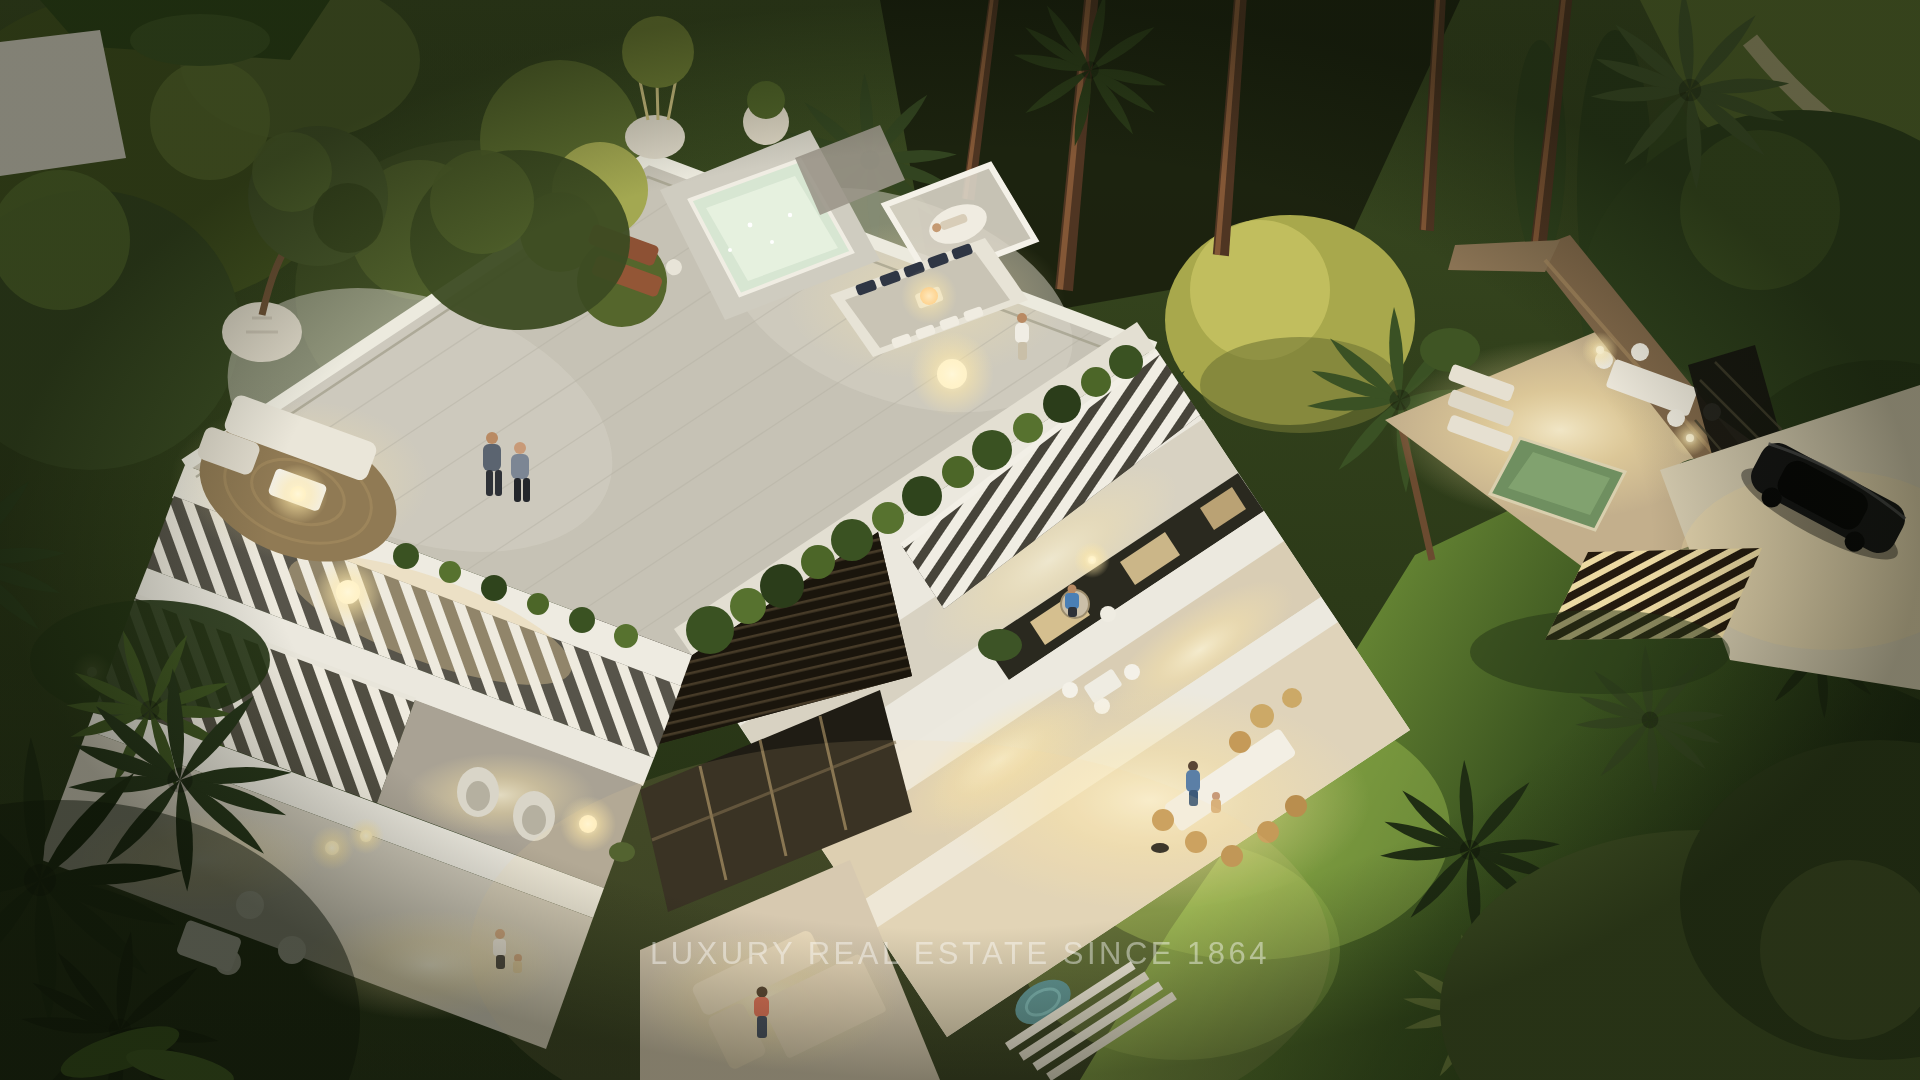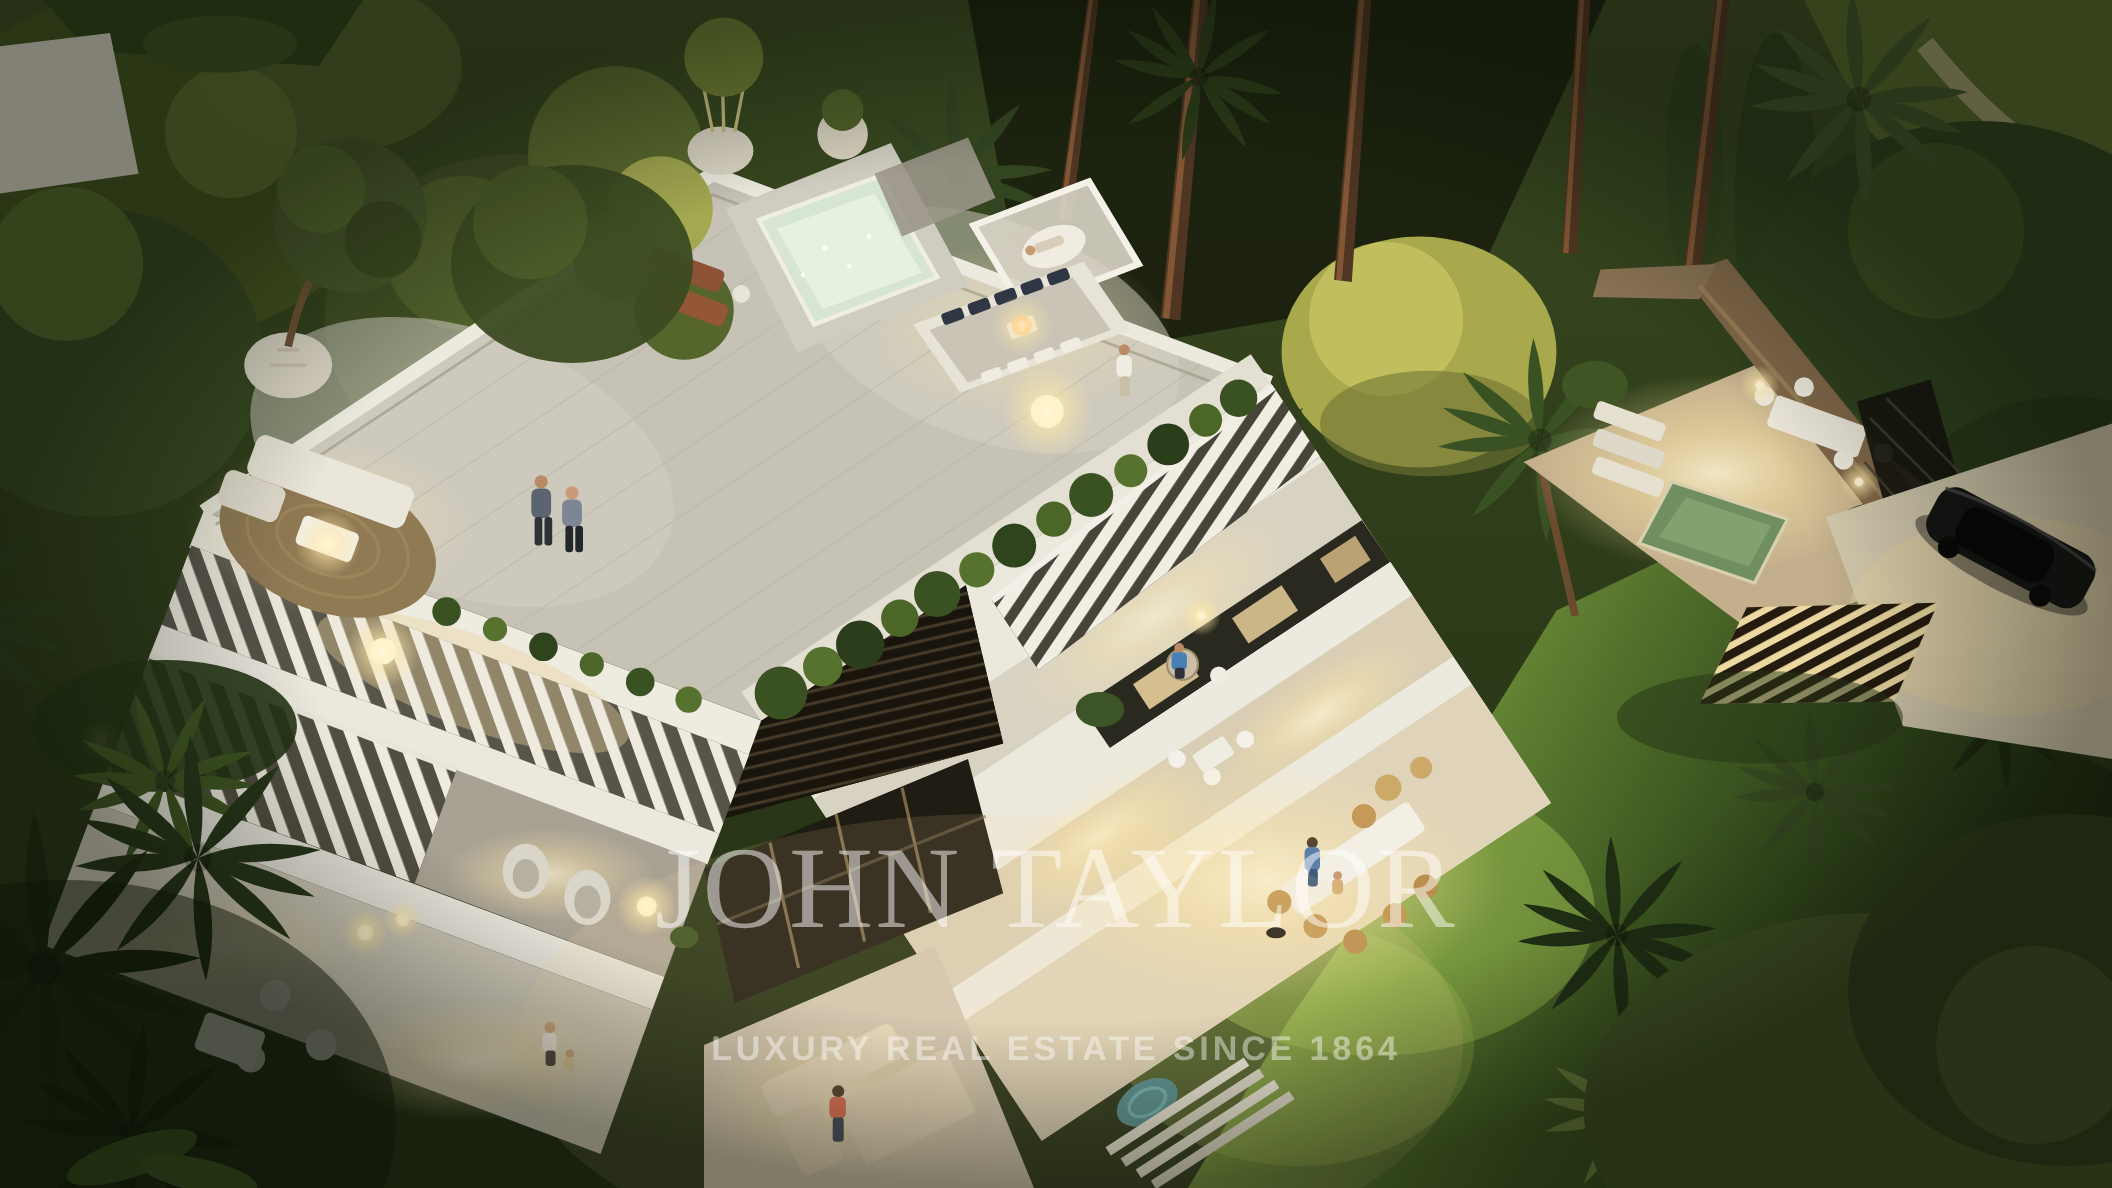--- a/index.html
+++ b/index.html
@@ -5,21 +5,21 @@
   html,body{margin:0;padding:0;background:#10160a;}
   .stage{position:relative;width:1920px;height:1080px;overflow:hidden;background:#26341a;
          font-family:"Liberation Sans",sans-serif;}
   .stage svg{position:absolute;inset:0;display:block;}
   .watermark{position:absolute;left:0;top:0;width:100%;height:100%;pointer-events:none;}
   .wm-title{position:absolute;top:752px;left:0;width:100%;text-align:center;
             font-family:"Liberation Serif",serif;font-weight:400;
             font-size:106px;line-height:1.05;letter-spacing:2px;
             color:rgba(255,255,255,0.50);white-space:nowrap;}
   .wm-tagline{position:absolute;top:936px;left:0;width:100%;text-align:center;
-            font-family:"Liberation Sans",sans-serif;font-weight:700;
+            font-family:"Liberation Sans",sans-serif;font-weight:400;
             font-size:31px;letter-spacing:3.5px;color:rgba(255,255,255,0.44);white-space:nowrap;}
 </style>
 </head>
 <body>
 
 <div class="stage">
 <svg viewBox="0 0 1920 1080" width="1920" height="1080" aria-label="villa render">
   <defs>
     <linearGradient id="gForest" x1="0" y1="0" x2="0" y2="1">
       <stop offset="0" stop-color="#3a4a21"></stop>
@@ -509,16 +509,15 @@
     <ellipse cx="120" cy="1052" rx="62" ry="18" transform="rotate(-18 120 1052)" fill="#4f7027"></ellipse>
     <ellipse cx="180" cy="1068" rx="55" ry="15" transform="rotate(12 180 1068)" fill="#5d8030"></ellipse>
     <ellipse cx="60" cy="1020" rx="300" ry="220" fill="#0e1507" opacity="0.5"></ellipse>
   </g>
 
   <ellipse cx="900" cy="950" rx="430" ry="210" fill="#ffdf9e" opacity="0.12"></ellipse>
   <rect x="0" y="0" width="1920" height="1080" fill="url(#gVign)"></rect>
 </svg>
 
   <div class="watermark">
-    <div class="wm-title">JOHN TAYLOR</div>
     <div class="wm-tagline">LUXURY REAL ESTATE SINCE 1864</div>
   </div>
 </div>
 
 </body></html>

